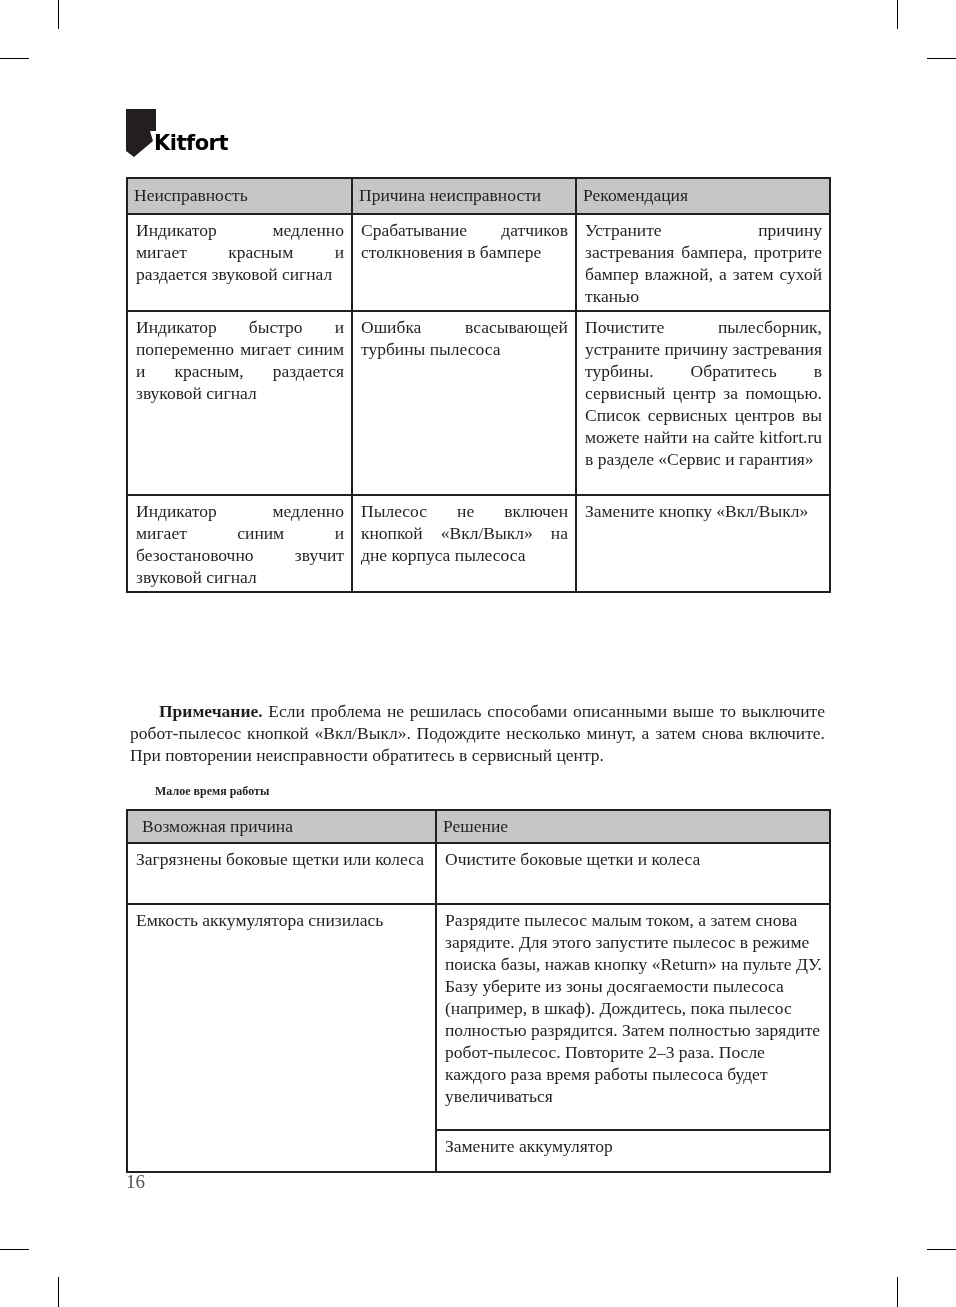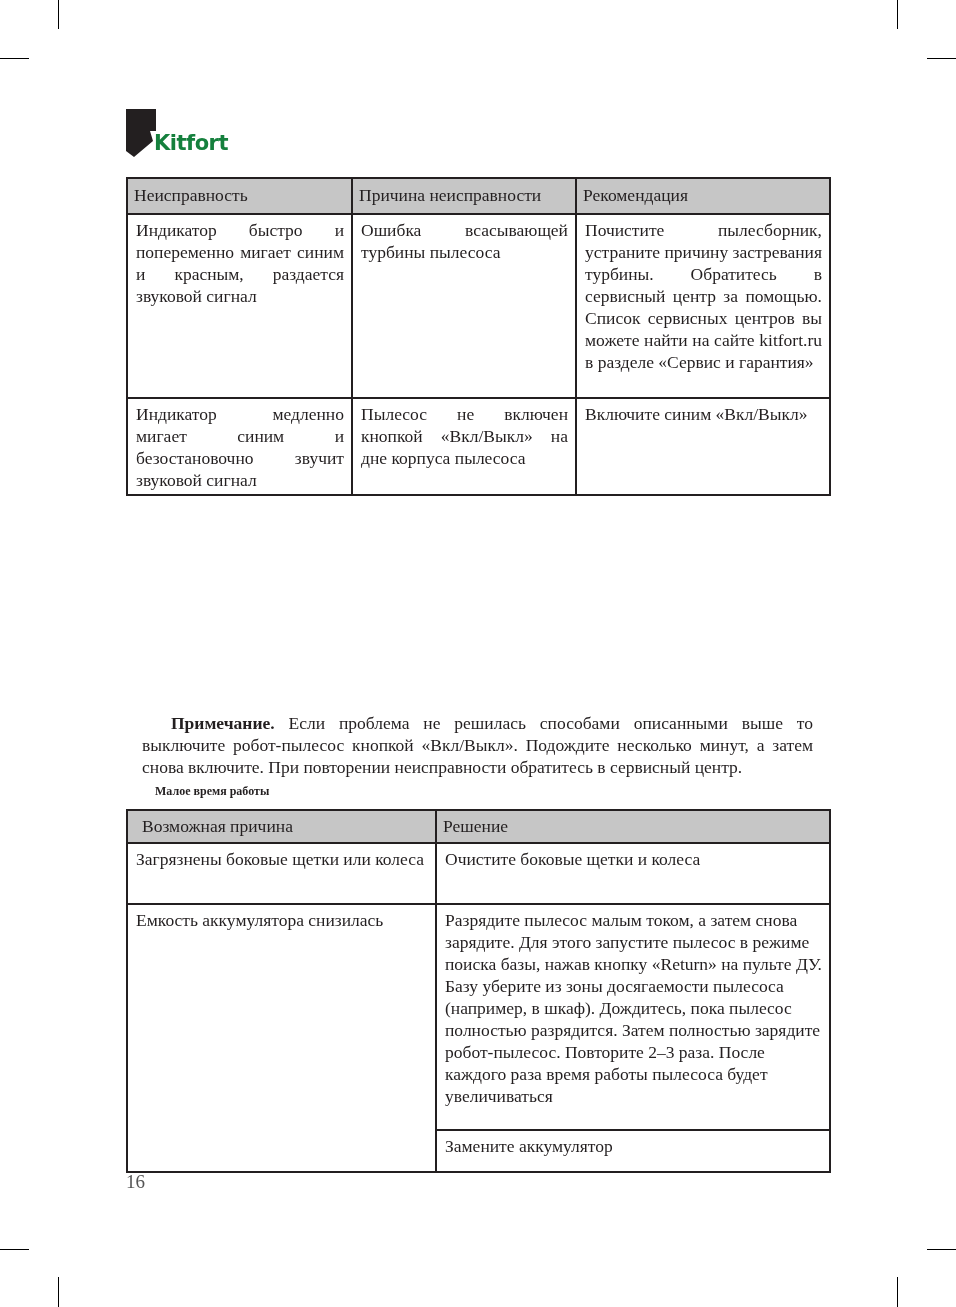--- a/index.html
+++ b/index.html
@@ -2,31 +2,31 @@
 <html><head>
 <meta charset="utf-8">
 <style>
   html, body { margin:0; padding:0; background:#fff; }
   body { width:956px; height:1307px; position:relative; overflow:hidden;
          font-family:"Liberation Serif","DejaVu Serif",serif; color:#231f20; }
   .crop { position:absolute; background:#000; }
   .logo { position:absolute; left:126px; top:109px; width:100px; height:50px; }
   .logo .mark { position:absolute; left:0; top:0; width:34px; height:48px; }
   .logo .word { position:absolute; left:28px; top:22px; font-family:"DejaVu Sans","Liberation Sans",sans-serif;
-                font-weight:bold; font-size:21px; letter-spacing:-0.5px; color:#15803d; }
+                font-weight:bold; font-size:21px; letter-spacing:-0.5px; color:#000000; }
   table { border-collapse:collapse; position:absolute; left:126px; width:703px; table-layout:fixed;
           font-size:17.5px; line-height:22px; }
   td, th { border:2px solid #231f20; vertical-align:top; padding:4px 7px 3px 8px; font-weight:normal; }
   th { background:#c6c6c6; text-align:left; padding:5px 6px 7px; }
   td.j { text-align:justify; text-align-last:auto; }
   #t1 { top:177px; }
   #t2 { top:809px; }
   .note { position:absolute; left:126px; width:703px; top:696px; font-size:17.5px; line-height:22px;
           text-align:justify; }
-  .note p { margin:16px; text-indent:29px; }
+  .note p { margin:4px; text-indent:29px; }
   .note b { font-weight:bold; }
   .subhead { position:absolute; left:155px; top:784px; font-weight:bold; font-size:12px; }
   .pagenum { position:absolute; left:126px; top:1171px; font-size:19px; color:#555; }
 </style>
 </head>
 <body>
 
 <div class="crop" style="left:58px;top:0;width:1px;height:29px;"></div>
 <div class="crop" style="left:0;top:58px;width:29px;height:1px;"></div>
 <div class="crop" style="left:897px;top:0;width:1px;height:29px;"></div>
@@ -48,29 +48,34 @@
       <col style="width:225px">
       <col style="width:224px">
       <col style="width:254px">
     </colgroup>
   <tbody>
       <tr>
     <th>Неисправность</th>
     <th>Причина неисправности</th>
     <th>Рекомендация</th>
   </tr>
+  <tr style="height:97px">
+    <td class="j">Индикатор медленно мигает красным и раздается звуковой сигнал</td>
+    <td class="j">Срабатывание датчиков столкновения в бампере</td>
+    <td class="j">Устраните причину застревания бампера, протрите бампер влажной, а затем сухой тканью</td>
+  </tr>
   <tr style="height:184px">
     <td class="j">Индикатор быстро и попеременно мигает синим и красным, раздается звуковой сигнал</td>
     <td class="j">Ошибка всасывающей турбины пылесоса</td>
     <td class="j">Почистите пылесборник, устраните причину застревания турбины. Обратитесь в сервисный центр за помощью. Список сервисных центров вы можете найти на сайте kitfort.ru в разделе «Сервис и гарантия»</td>
   </tr>
   <tr style="height:96px">
     <td class="j">Индикатор медленно мигает синим и безостановочно звучит звуковой сигнал</td>
     <td class="j">Пылесос не включен кнопкой «Вкл/Выкл» на дне корпуса пылесоса</td>
-    <td>Включите синим «Вкл/Выкл»</td>
+    <td>Замените кнопку «Вкл/Выкл»</td>
   </tr>
 </tbody>
   </table>
 
 <div class="note">
   <p><b>Примечание.</b><span> Если проблема не решилась способами описанными выше то выключите робот-пылесос кнопкой «Вкл/Выкл». Подождите несколько минут, а затем снова включите. При повторении неисправности обратитесь в сервисный центр.</span></p>
 </div>
 
 <div class="subhead">Малое время работы</div>
 

